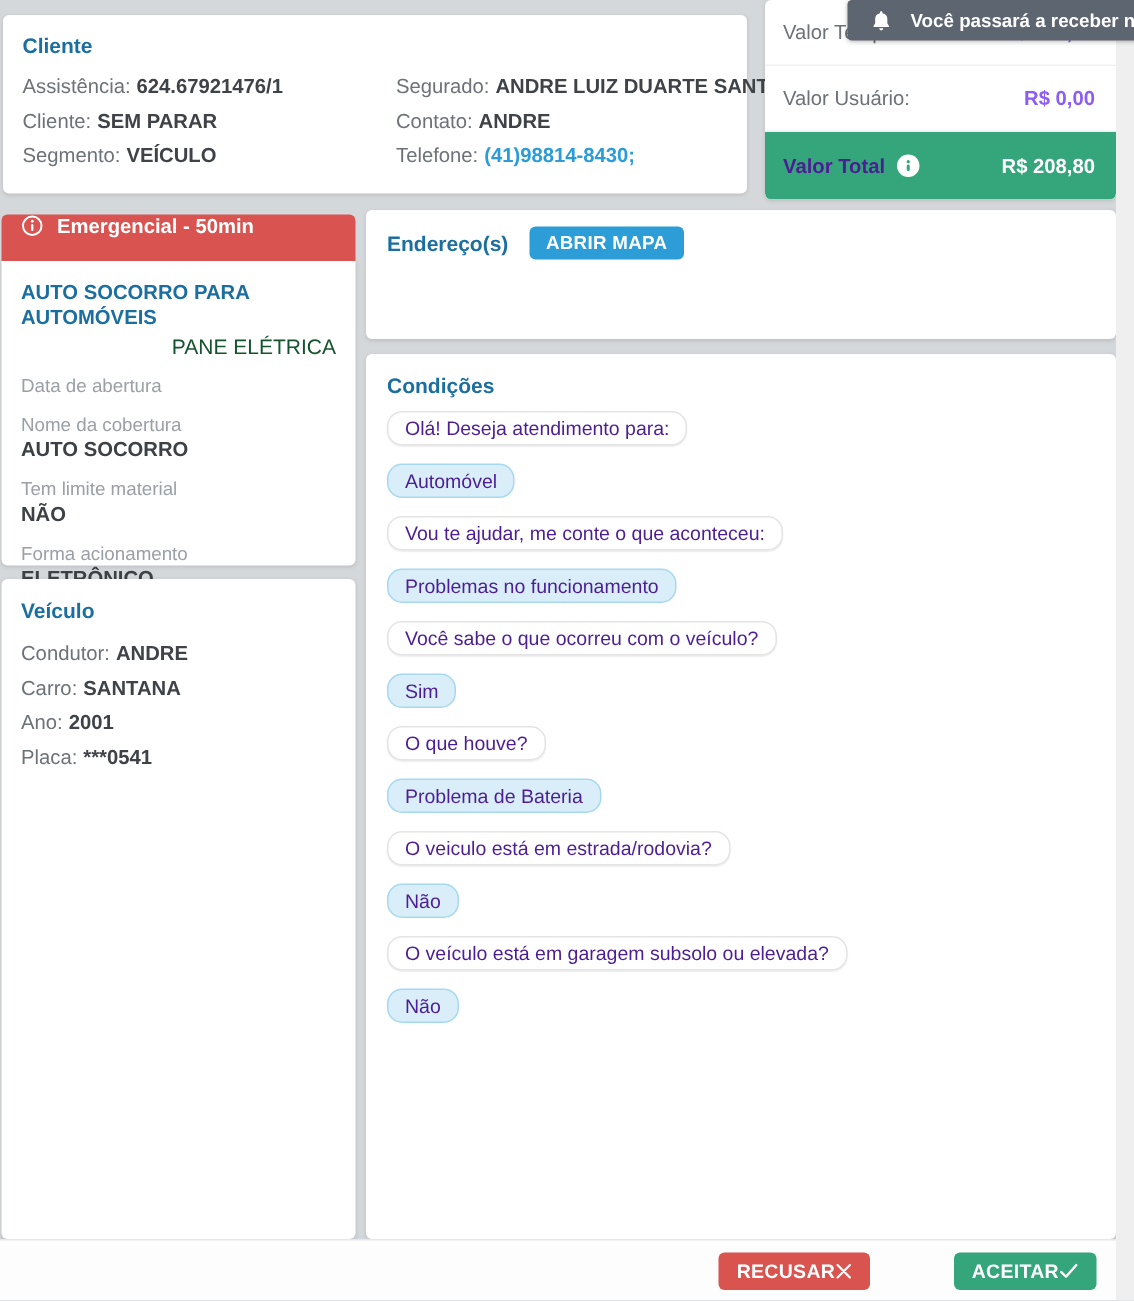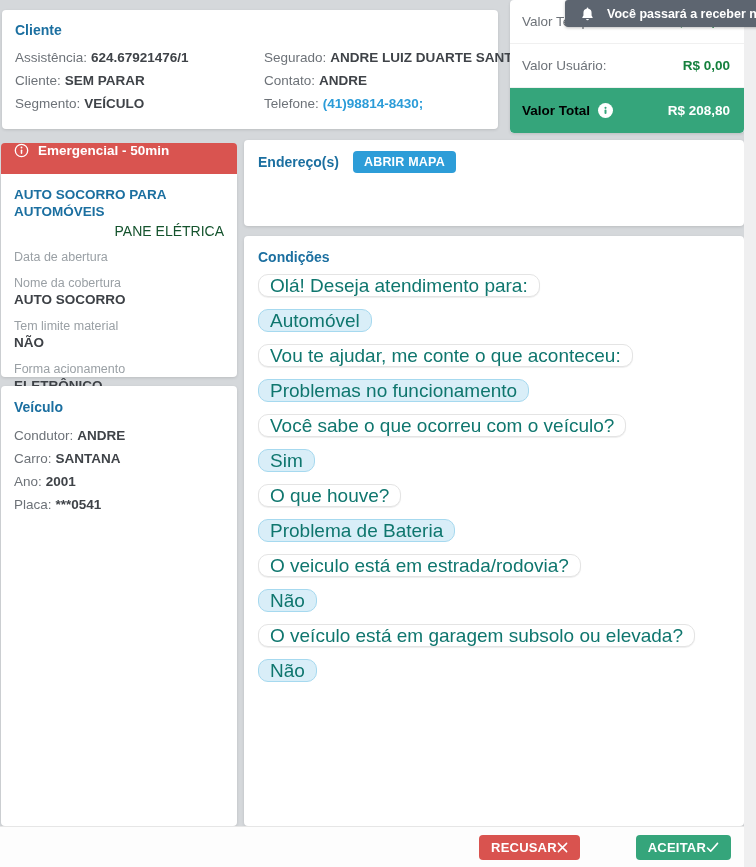--- a/index.html
+++ b/index.html
@@ -16,23 +16,23 @@
   .cliente-col { width:50%; }
   .cliente-col + .cliente-col { padding-left:14px; }
   .inline-row { font-size:13.5px; line-height:23px; white-space:nowrap; }
   .lbl { color:#6d7278; }
   .val { color:#3f4348; font-weight:600; margin-left:4px; }
   .val.link { color:#2b9cd8; font-weight:600; cursor:pointer; }
 
   
   .card-valores { left:510px; top:0; width:234px; height:133px; overflow:hidden; box-shadow:0 1px 3px rgba(0,0,0,.12); }
   .valor-row { height:44px; display:flex; align-items:center; justify-content:space-between; padding:0 14px 0 12px; border-bottom:1px solid #f0f0f0; font-size:13.5px; }
-  .valor-row .v { font-weight:bold; color:#15803d; }
+  .valor-row .v { font-weight:bold; color:#8b5cf6; }
   .valor-total { height:45px; background:#35a57b; border-bottom:none; border-radius:0 0 4px 4px; color:#fff; }
-  .valor-total .lbl { color:#000000; font-weight:600; display:flex; align-items:center; gap:8px; }
+  .valor-total .lbl { color:#4c1d95; font-weight:600; display:flex; align-items:center; gap:8px; }
   .valor-total .v { color:#fff; }
   .info-filled { width:15px; height:15px; border-radius:50%; background:#fff; color:#35a57b; display:inline-flex; align-items:center; justify-content:center; }
 
   
   .toast { position:absolute; left:565px; top:0; width:260px; height:27px; background:#5d6570; border-radius:3px; display:flex; align-items:center; gap:13px; padding-left:16px; color:#fff; font-size:12.5px; font-weight:600; z-index:10; box-shadow:0 1px 3px rgba(0,0,0,.25); white-space:nowrap; }
 
   
   .emerg-header { position:absolute; left:1px; top:143px; width:236px; height:31px; background:#d95450; border-radius:4px 4px 0 0; display:flex; align-items:flex-start; gap:9px; padding:0 13px; color:#fff; font-weight:bold; font-size:13.5px; z-index:2; }
   .panel-service { left:1px; top:174px; width:236px; height:203px; border-radius:0 0 4px 4px; padding:12px 13px; }
   .service-title { color:#1b6fa0; font-weight:bold; font-size:13.5px; line-height:17px; }
@@ -47,21 +47,21 @@
 
   
   .card-endereco { left:244px; top:140px; width:500px; height:86px; padding:11px 14px; }
   .endereco-head { display:flex; align-items:center; gap:14px; }
   .btn-map { background:#2d9dd8; color:#fff; font-weight:bold; font-size:12.5px; border:none; border-radius:4px; padding:4px 11px; cursor:pointer; letter-spacing:.2px; }
   .endereco-text { margin-top:8px; color:#55595e; font-size:13.5px; line-height:19px; }
 
   
   .card-condicoes { left:244px; top:236px; width:500px; height:590px; padding:13px 14px; }
   .msgs { margin-top:9px; }
-  .msg { display:table; font-size:19px; color:#0f766e; padding:3px 11px; border-radius:10px; margin-bottom:12px; line-height:15px; }
+  .msg { display:table; font-size:13px; color:#4c1d95; padding:3px 11px; border-radius:10px; margin-bottom:12px; line-height:15px; }
   .msg.bot { background:#fff; border:1px solid #e4e4e4; box-shadow:0 1px 1px rgba(0,0,0,.07); }
   .msg.user { background:#d9eef8; border:1px solid #a6d9ef; }
 
   
   .footer { position:absolute; left:0; top:826px; width:756px; height:41px; background:#fdfdfd; border-top:1px solid #e6e6e6; display:flex; align-items:center; justify-content:flex-end; gap:8px; padding-right:25px; z-index:4; }
   .btn-action { display:flex; align-items:center; gap:0; color:#fff; font-weight:bold; font-size:13px; border:none; border-radius:4px; padding:5px 12px; cursor:pointer; letter-spacing:.2px;margin-left:48px; }
   .btn-recusar { background:#d9534f; }
   .btn-aceitar { background:#35a57b; }
 
   

